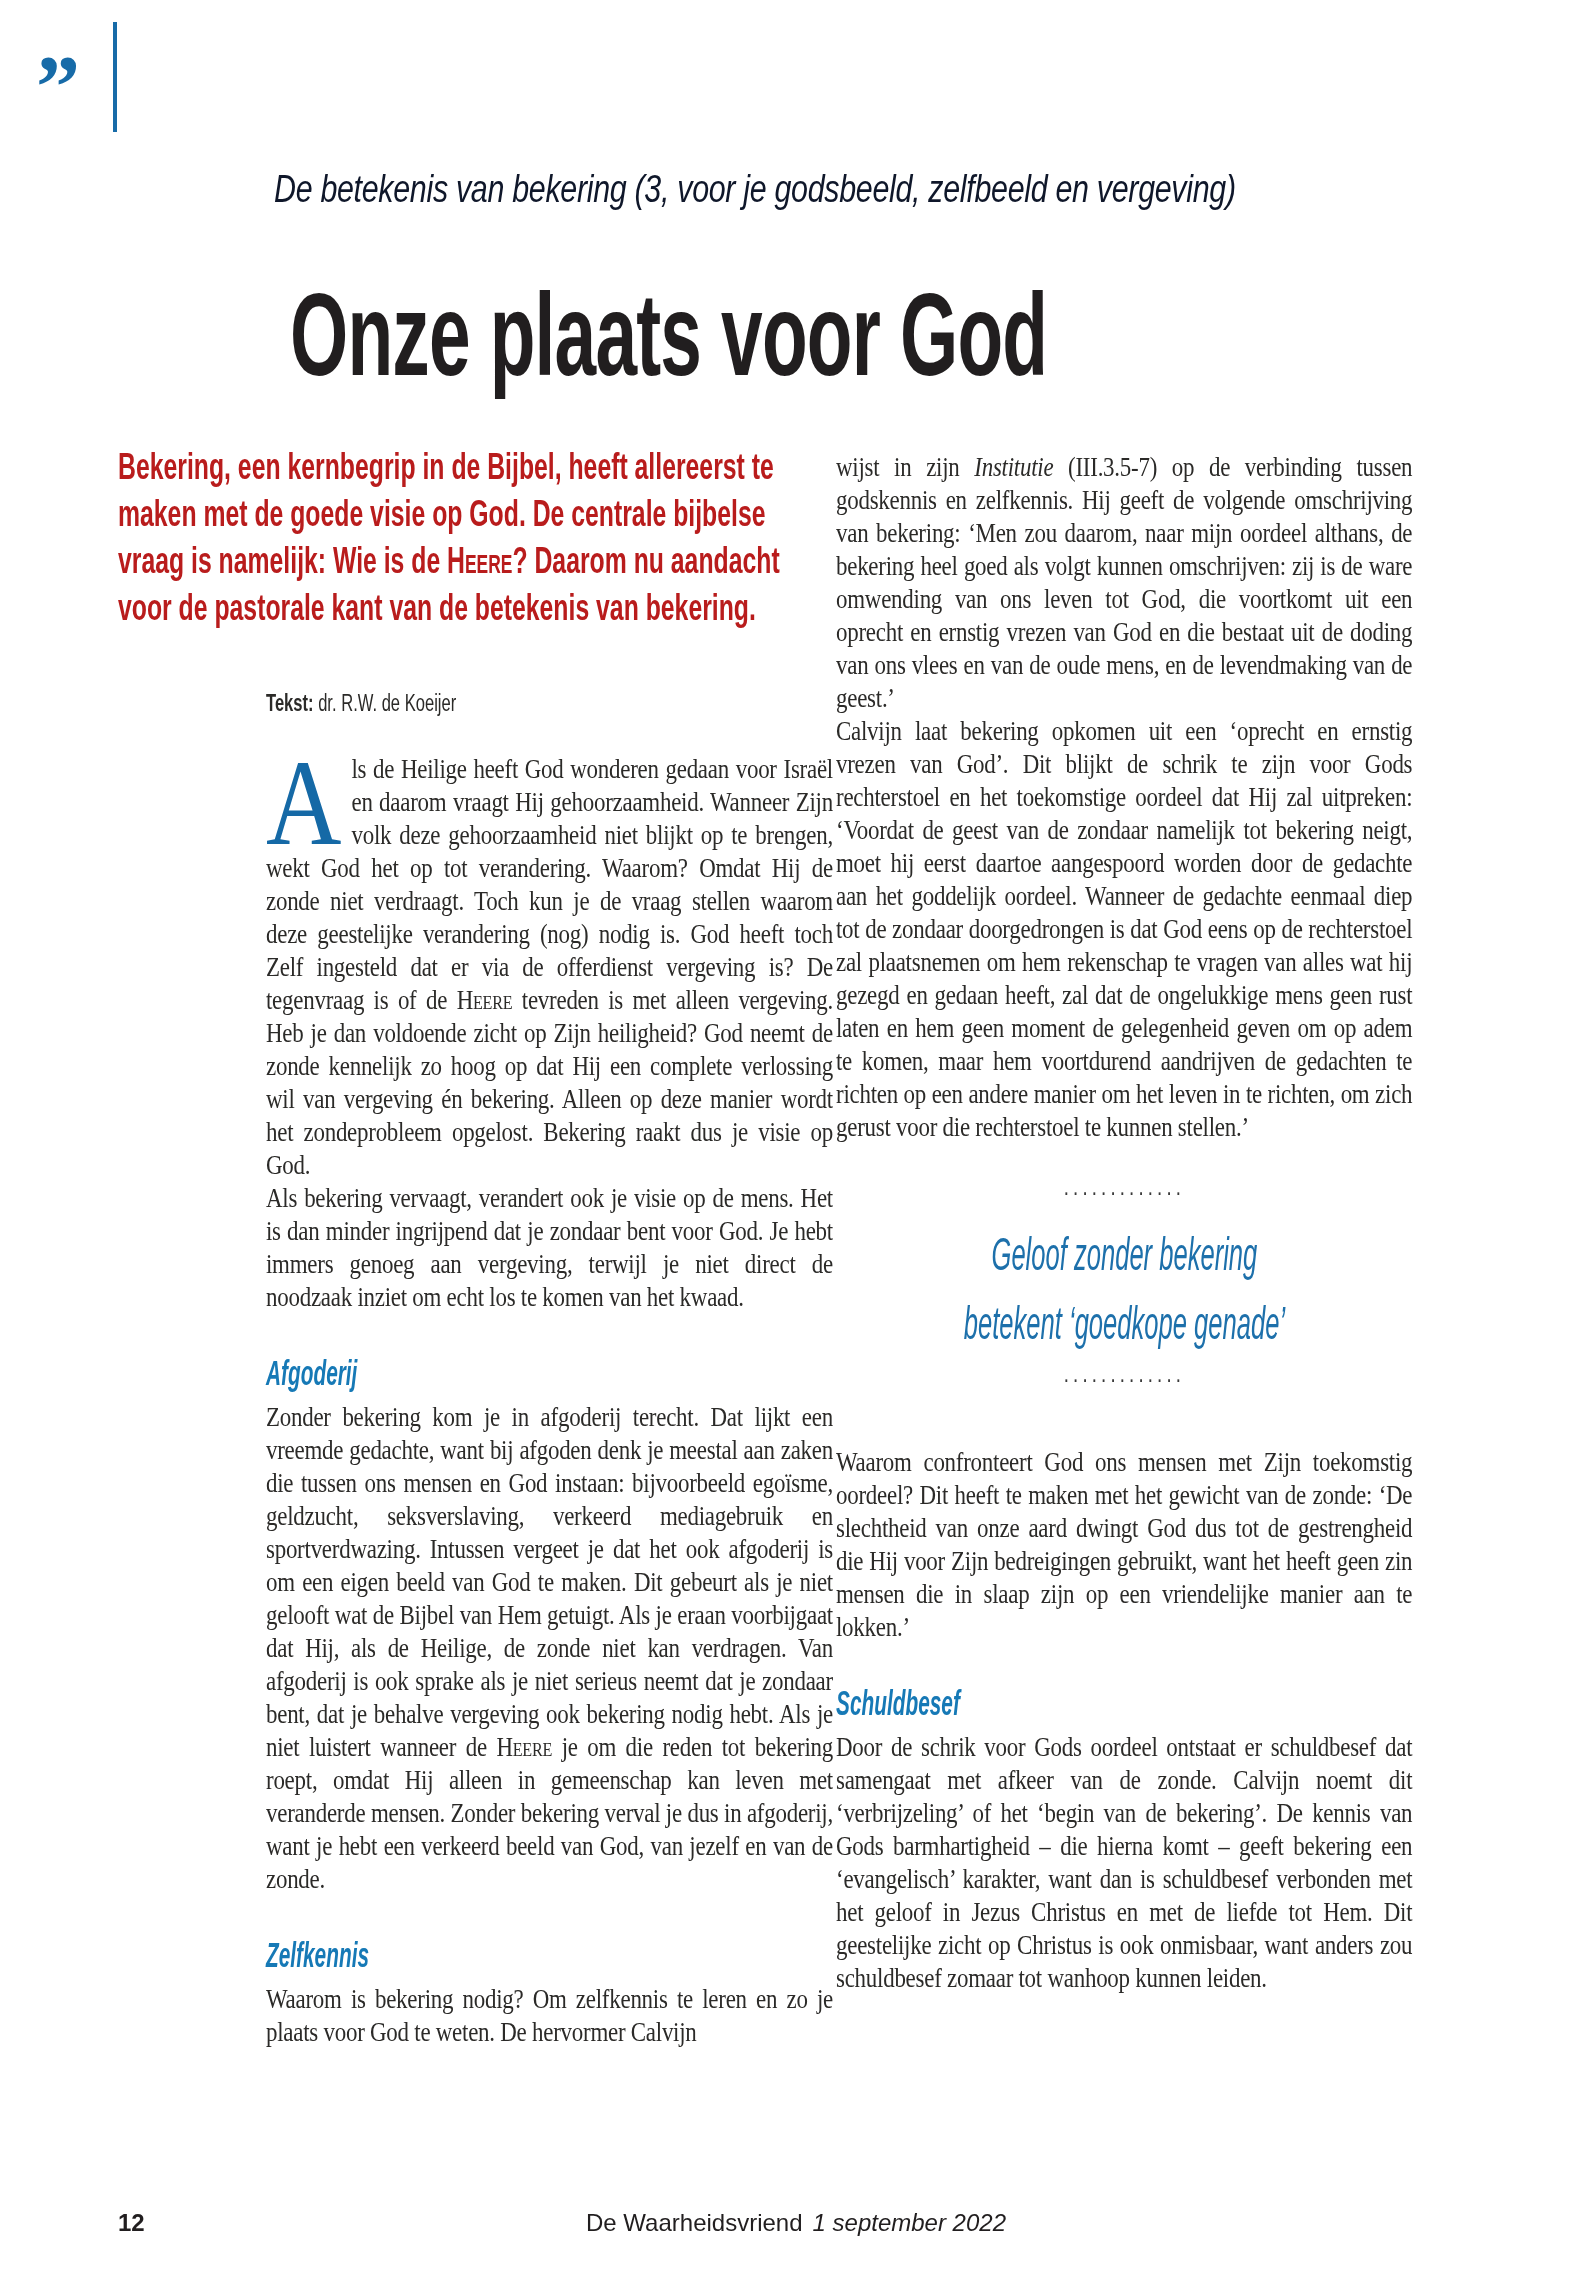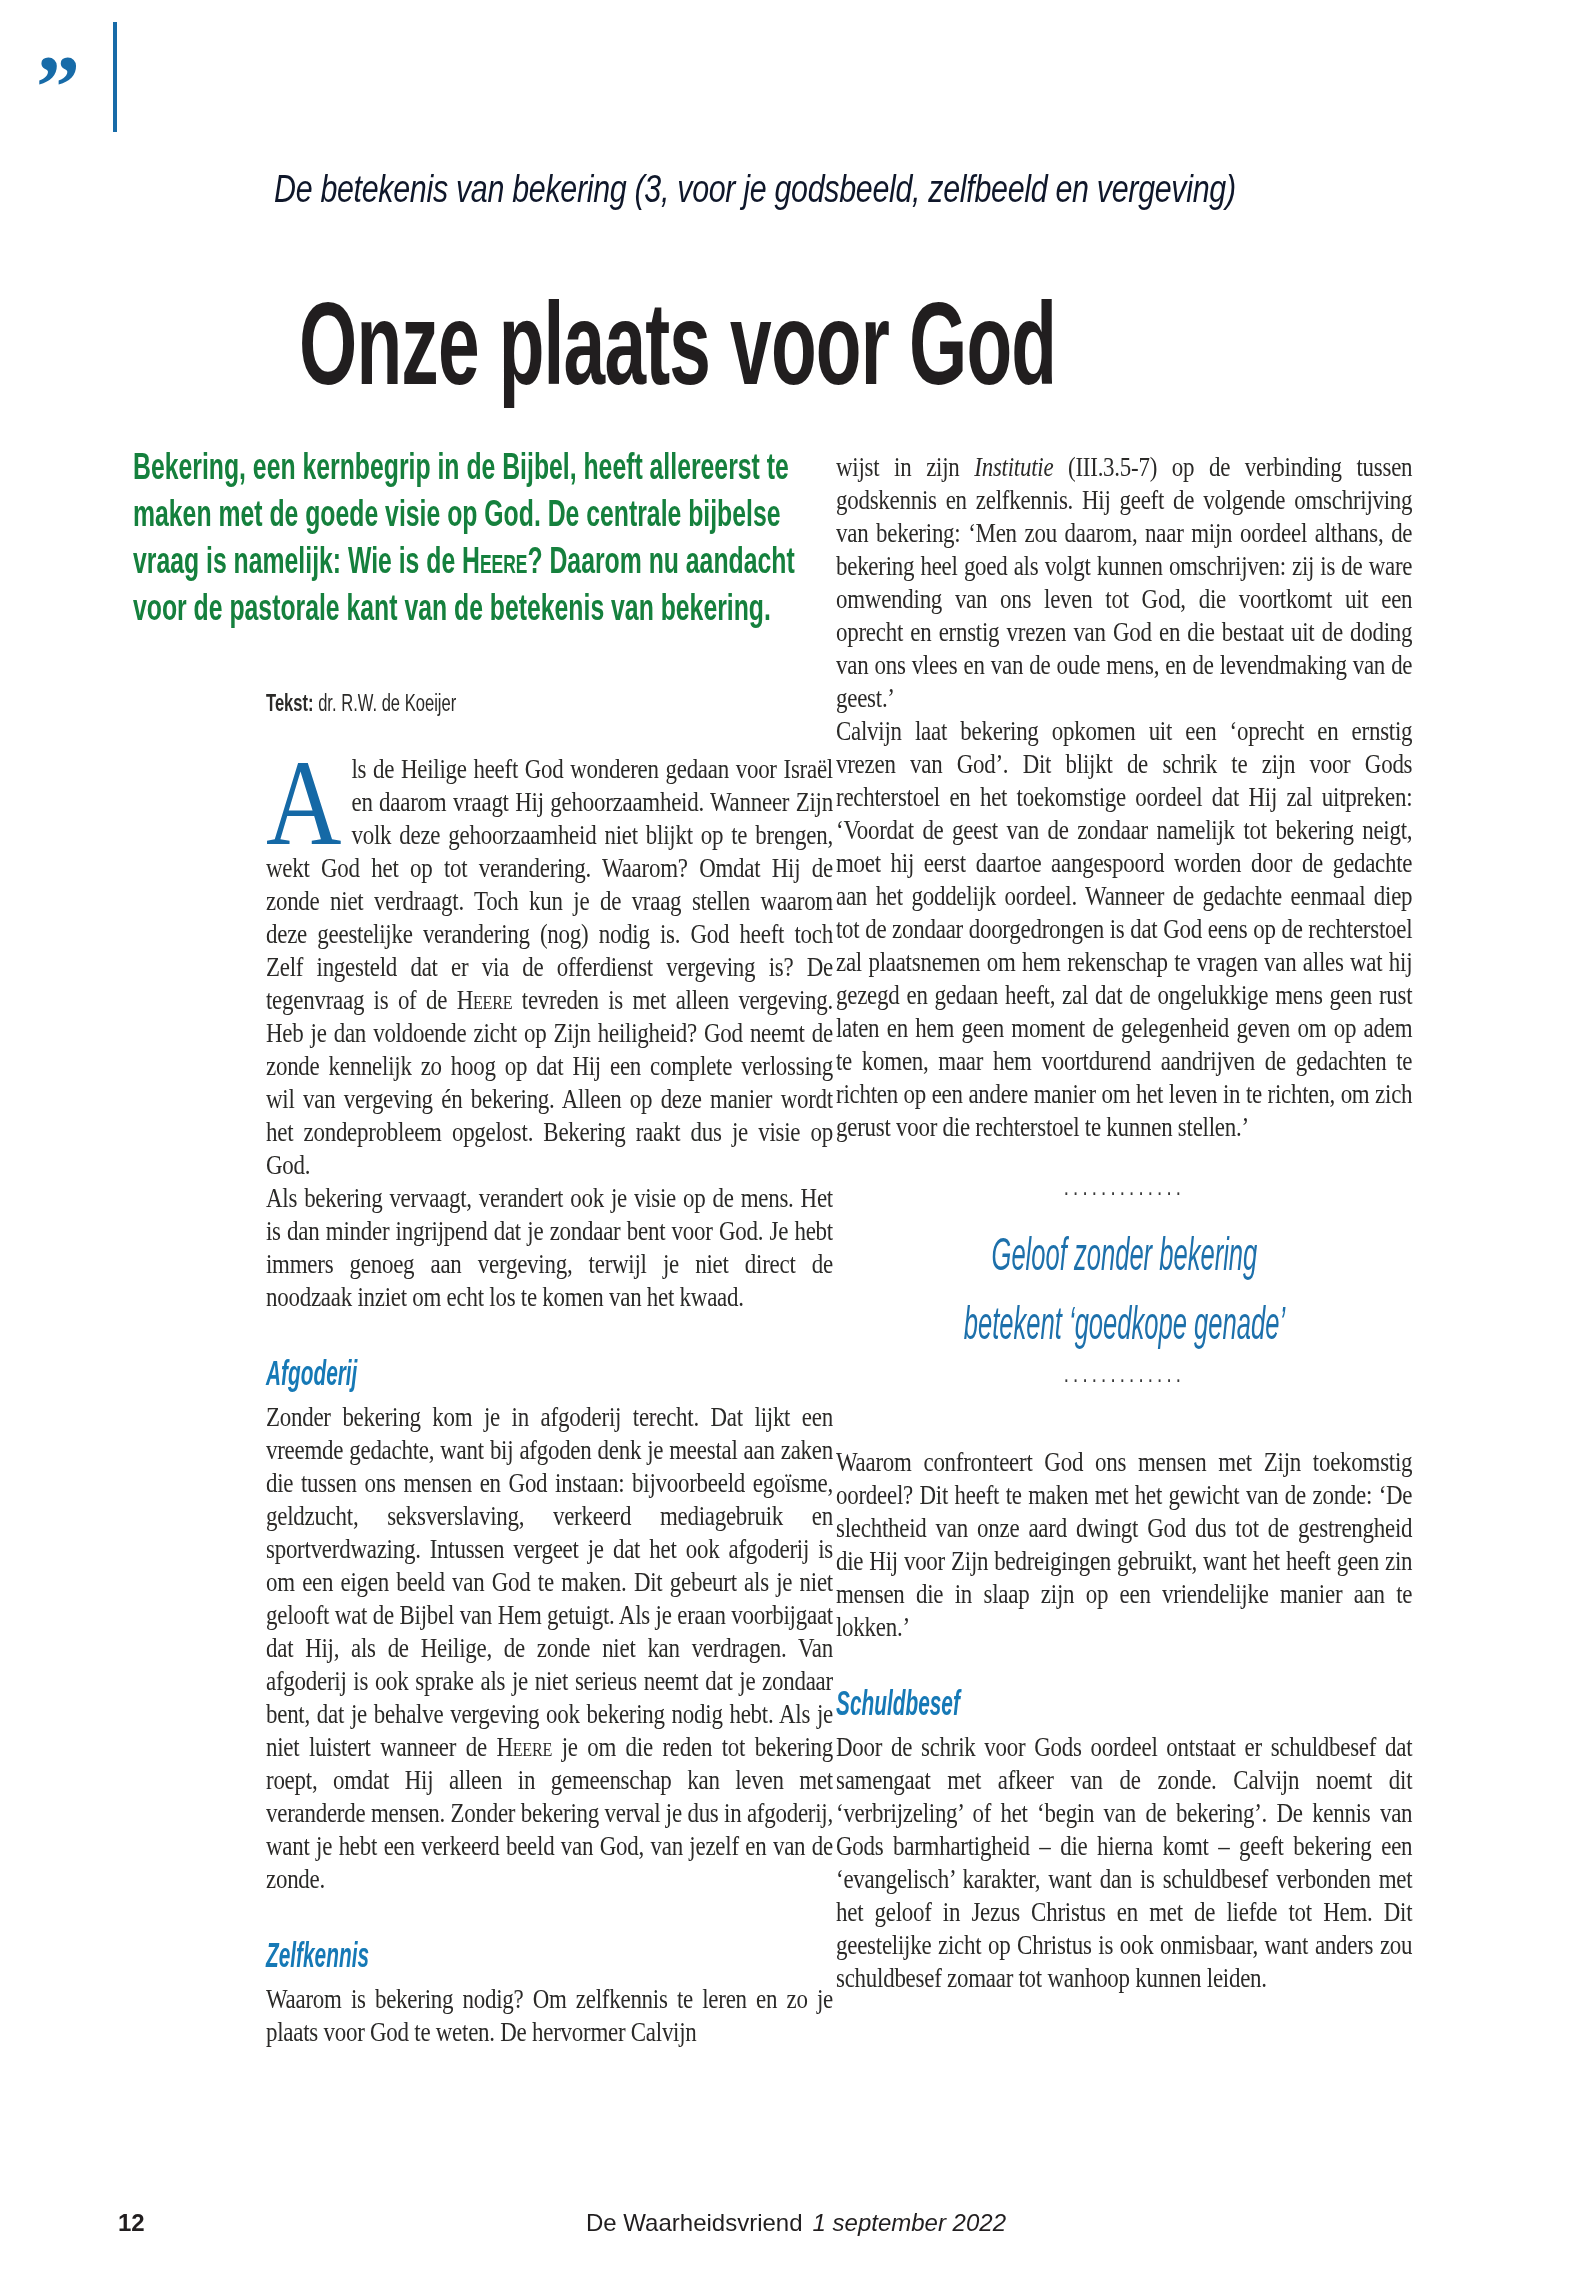--- a/index.html
+++ b/index.html
@@ -12,22 +12,22 @@
   .top-rule{position:absolute;left:113px;top:21.6px;width:3.5px;height:110px;background:#176ba8;}
 
   .kicker{position:absolute;left:274px;top:167px;font-size:39px;font-style:italic;
       color:#0f172a;letter-spacing:-0.4px;}
   .kicker .sx{transform:scaleX(0.78);}
 
   .title{position:absolute;left:283px;top:269px;font-size:117px;font-weight:bold;
       color:#211e1f;line-height:1;letter-spacing:-1.3px;}
   .title .sx{transform:scaleX(0.64);}
 
-  .intro{position:absolute;left:133px;top:443px;font-size:37px;font-weight:bold;
-      color:#15803d;line-height:47px;}
+  .intro{position:absolute;left:118px;top:443px;font-size:37px;font-weight:bold;
+      color:#b91c1c;line-height:47px;}
   .intro .sx{transform:scaleX(0.67);}
   .intro .iline{white-space:nowrap;}
 
   .byline{position:absolute;left:266px;top:690px;font-size:23px;color:#2b2a28;}
   .byline .sx{transform:scaleX(0.72);}
   .byline .b{font-weight:bold;}
 
   .col{position:absolute;}
   .col-inner{transform:scaleX(0.85);transform-origin:left top;}
   .col-left{left:266px;top:753px;}
@@ -64,21 +64,21 @@
 
 <div class="page">
 
   <div class="quote-mark">”</div>
   <div class="top-rule"></div>
 
   <div class="kicker">
     <span class="sx">De betekenis van bekering (3, voor je godsbeeld, zelfbeeld en vergeving)</span>
   </div>
 
-  <h1 class="title" style="margin:16px;font-weight:bold;">
+  <h1 class="title" style="margin:7px;font-weight:bold;">
     <span class="sx">Onze plaats voor God</span>
   </h1>
 
   <div class="intro">
     <div class="sx">
       <div class="iline">Bekering, een kernbegrip in de Bijbel, heeft allereerst te</div>
       <div class="iline">maken met de goede visie op God. De centrale bijbelse</div>
       <div class="iline">vraag is namelijk: Wie is de <span class="sc">Heere</span>? Daarom nu aandacht</div>
       <div class="iline">voor de pastorale kant van de betekenis van bekering.</div>
     </div>

